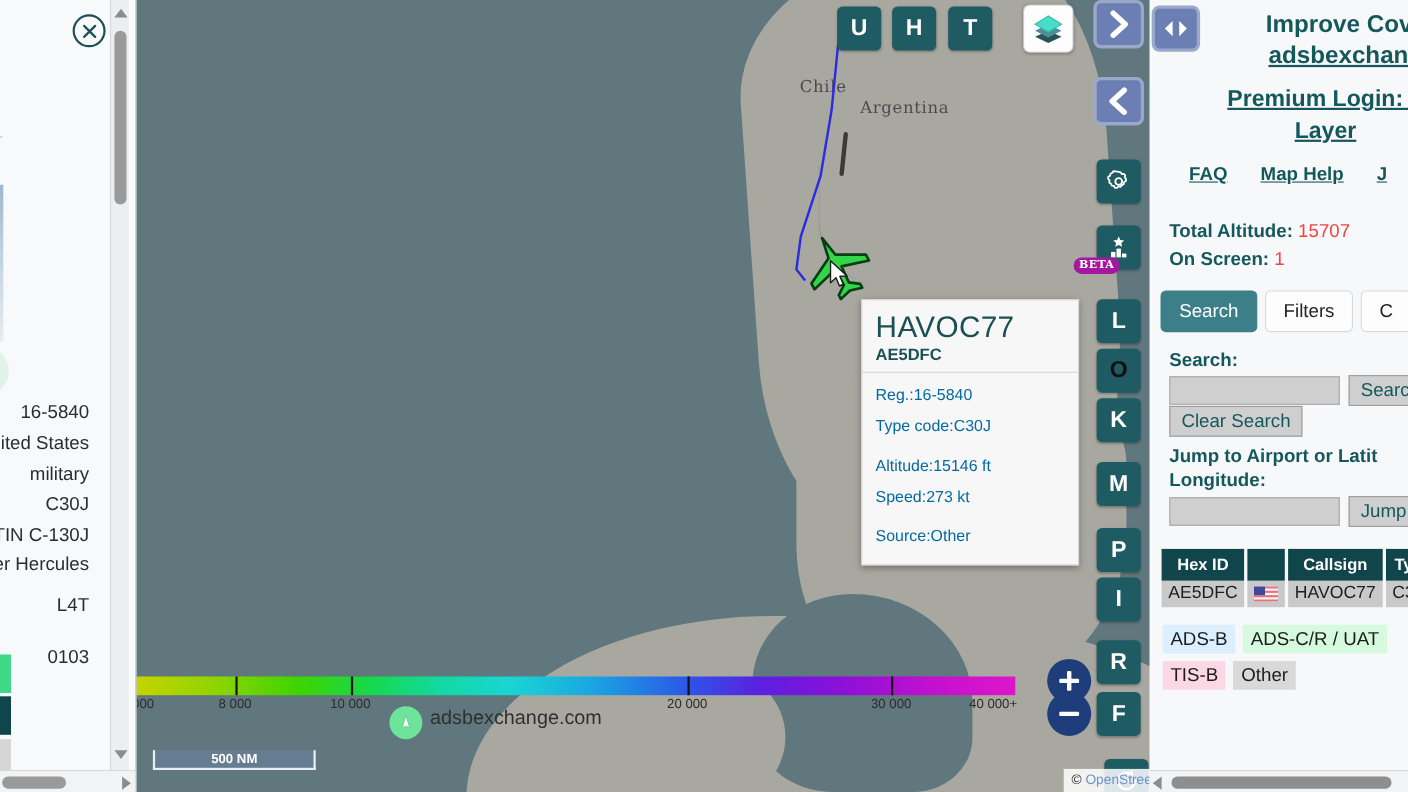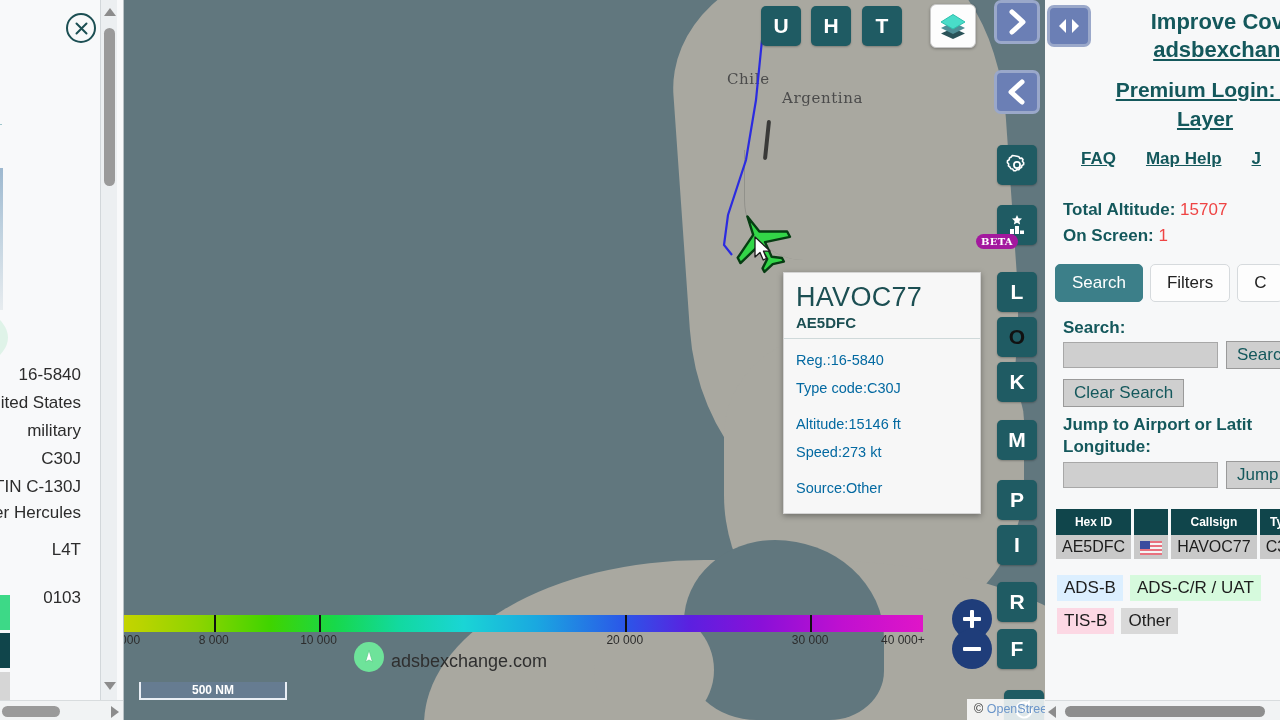--- a/index.html
+++ b/index.html
@@ -232,21 +232,21 @@
     position: absolute;
     top: 18px;
     font-size: 12px;
     color: #2c2c2c;
     font-family: "Liberation Sans", sans-serif;
     transform: translateX(-50%);
     white-space: nowrap;
   }
   #brand {
     position: absolute; left: 230px; bottom: 48px;
-    display: flex; align-items: flex-end; gap: 7px;
+    display: flex; align-items: flex-start; gap: 7px;
   }
   #brand-circle {
     width: 30px; height: 30px; border-radius: 50%;
     background: #6ee39a; display: flex; align-items: center; justify-content: center;
   }
   #brand-text { font-size: 18px; color: #2f2f2f; }
   #scalebar {
     position: absolute; left: 15px; bottom: 20px;
     width: 148px; height: 18px;
     background: rgba(108,130,160,.55);
@@ -449,31 +449,31 @@
   }
   .rp-gbtn {
     background: #cfcfcf;
     border: 1px solid #9a9a9a;
     color: #14585c;
     font-size: 17px;
     padding: 3px 10px;
     cursor: pointer;
     white-space: nowrap;
   }
-  #rp-clear { margin-left: 18px; margin-top: 10px; }
+  #rp-clear { margin-left: 18px; margin-top: 0; }
   #rp-jumplabel {
     margin-top: 7px; padding-left: 18px;
     font-size: 17px; font-weight: bold; color: #14585c; line-height: 1.3;
     width: 260px;
   }
   #rp-table { margin-top: 20px; padding-left: 8px; }
   table.ac { border-collapse: separate; border-spacing: 3px 0; }
   table.ac th {
     background: #10454b; color: #ffffff;
-    font-size: 12px; font-weight: bold;
+    font-size: 15px; font-weight: bold;
     padding: 6px 8px; text-align: center; white-space: nowrap;
   }
   table.ac td {
     background: #c9c9c9; color: #1d1d1d;
     font-size: 16px;
     padding: 3px 6px; text-align: center; white-space: nowrap;
   }
   #flag { display:inline-block; width: 22px; height: 14px; position: relative; overflow: hidden; vertical-align: middle;}
   .chips { display: flex; flex-wrap: wrap; gap: 7px; padding-left: 12px; margin-top: 16px; width: 280px; }
   .chip { font-size: 17px; padding: 3px 7px; color: #1d1d1d; white-space: nowrap; }

